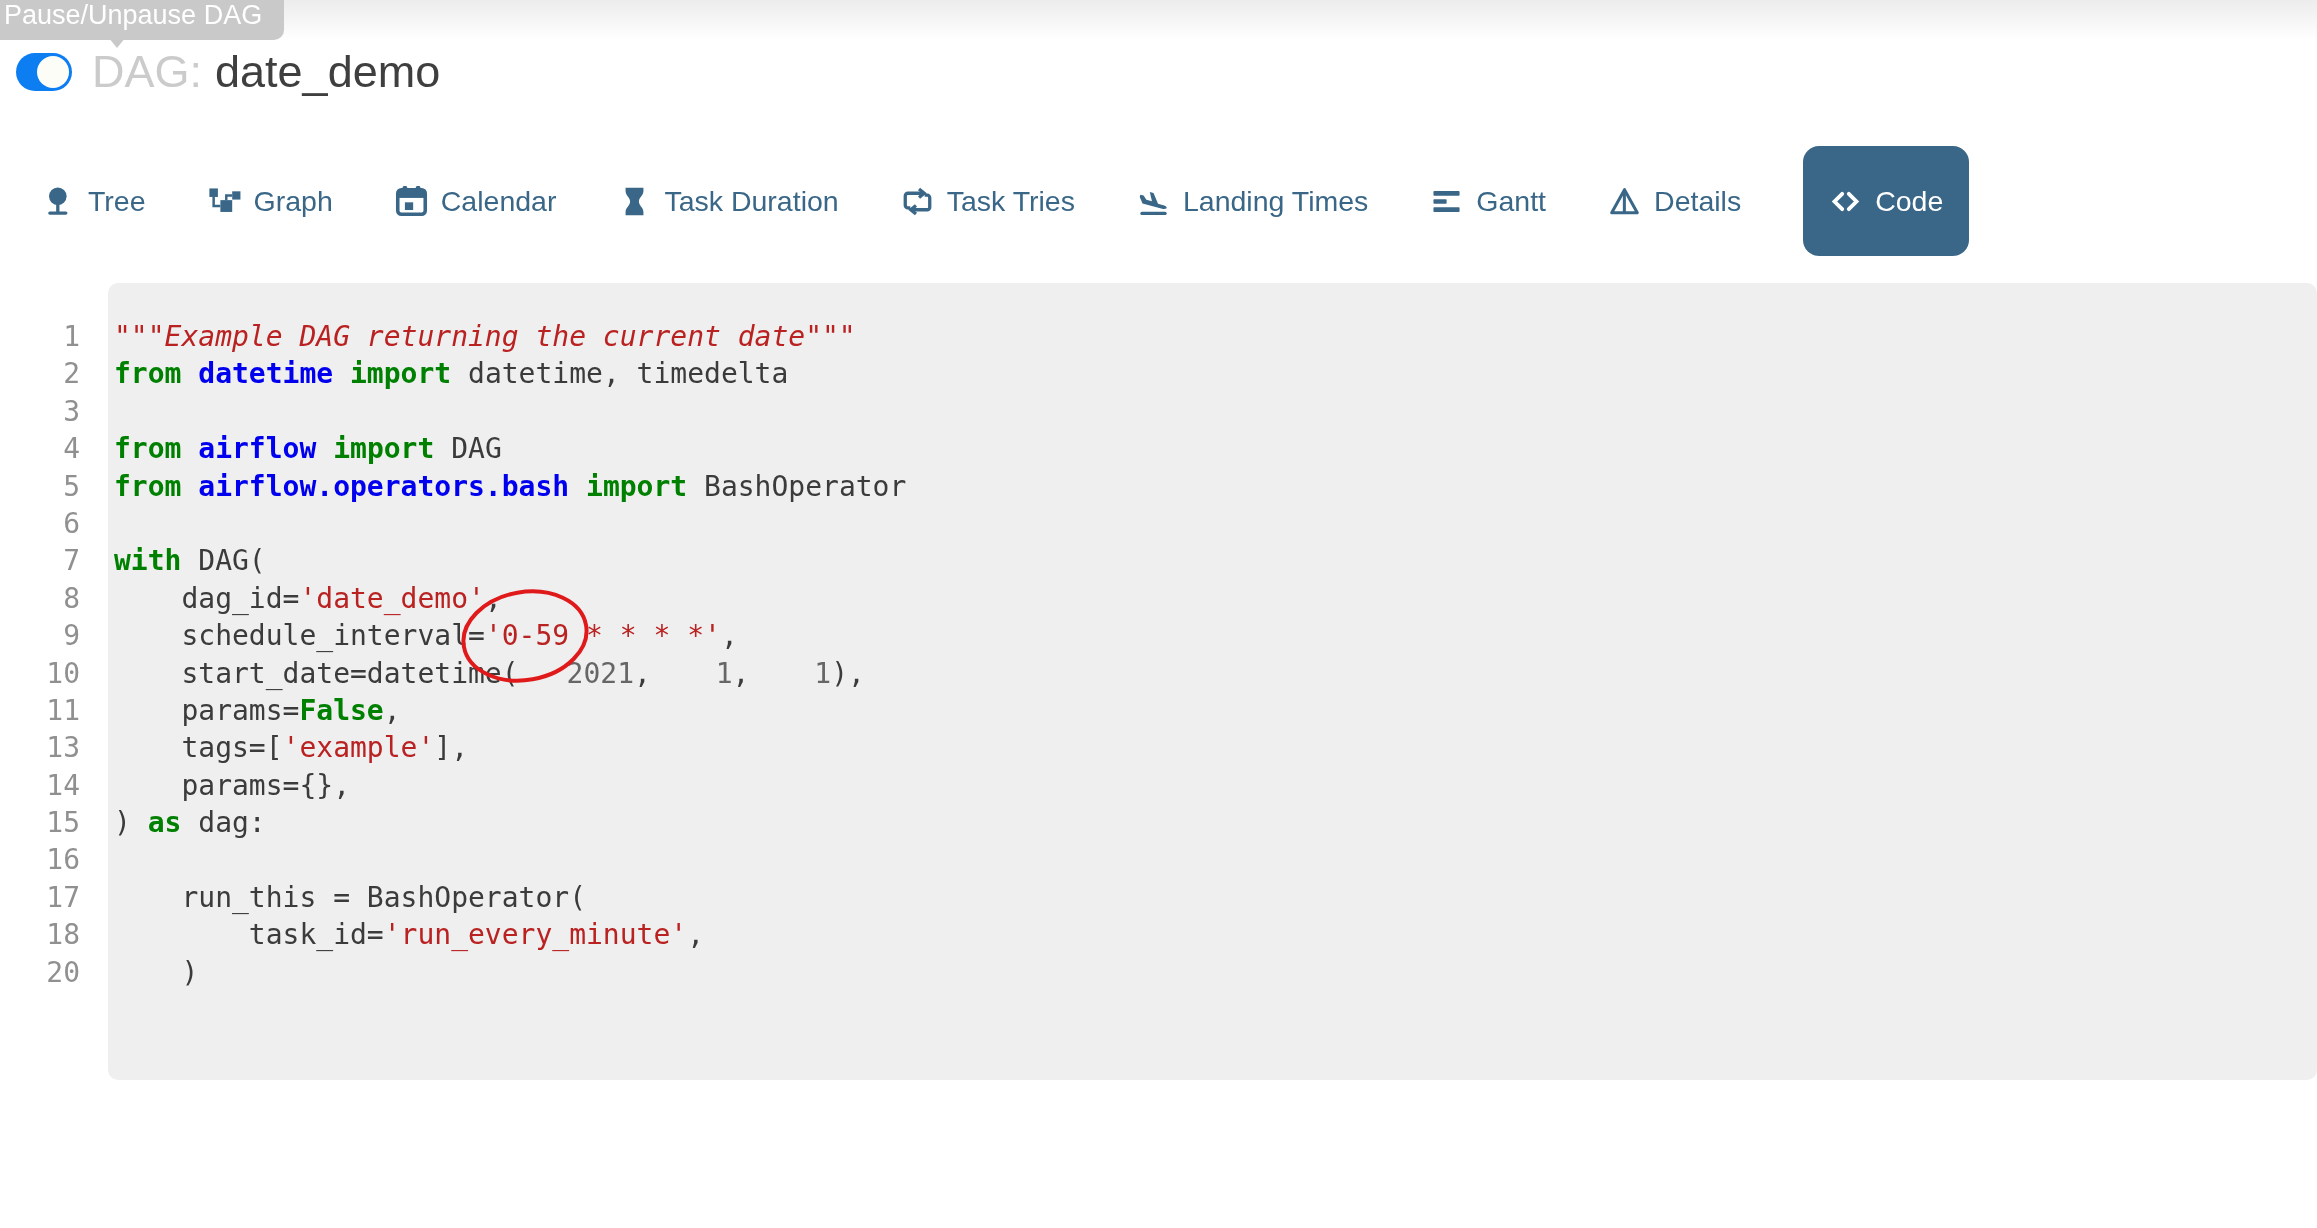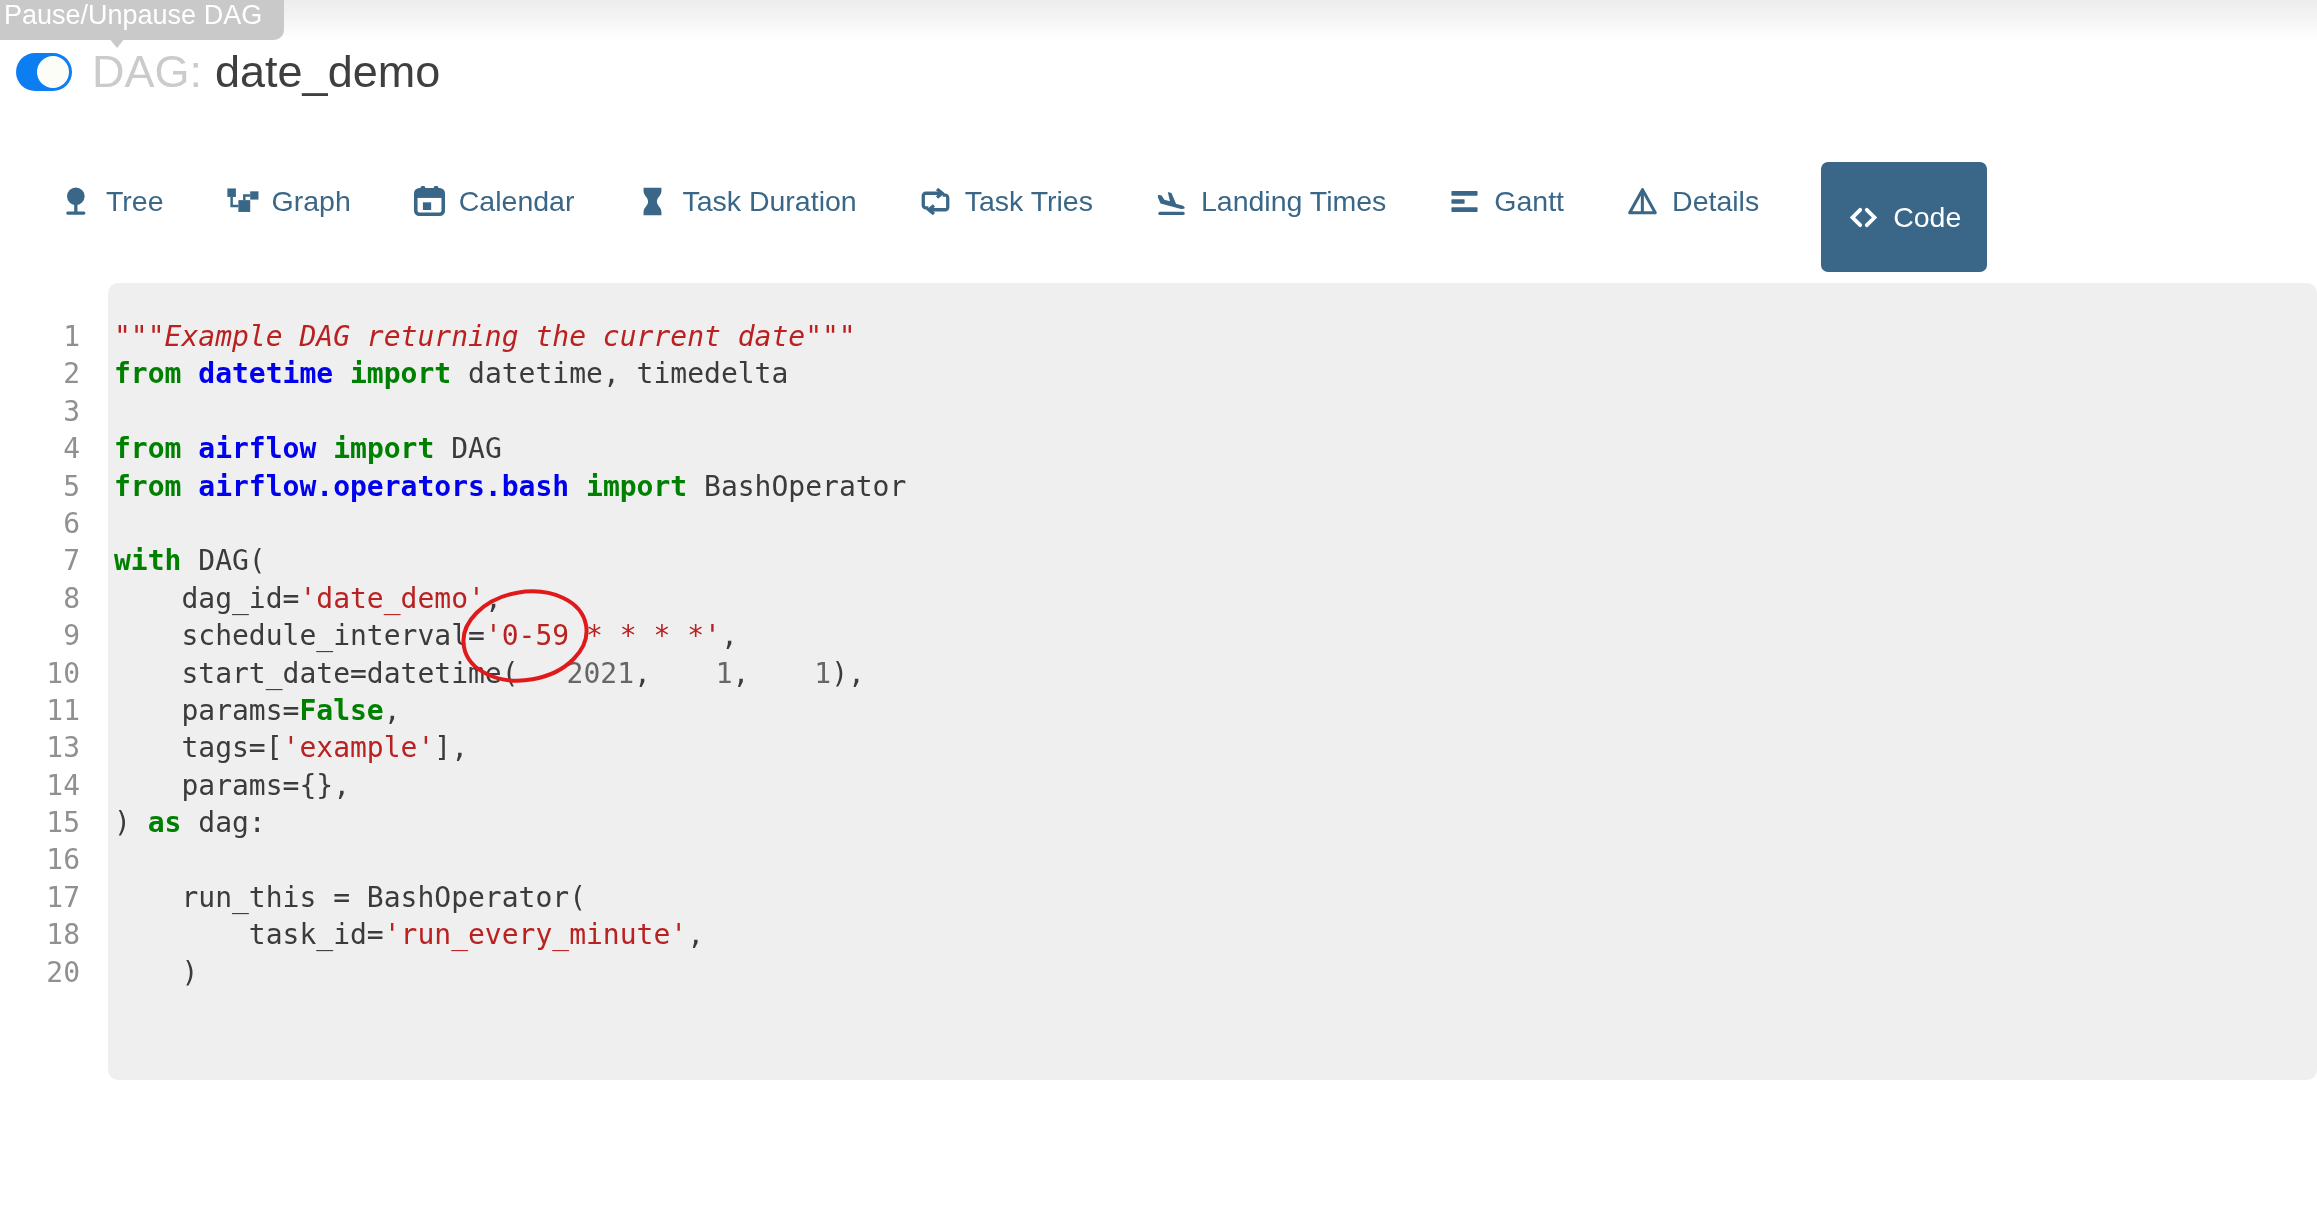--- a/index.html
+++ b/index.html
@@ -20,24 +20,24 @@
            border:13px solid transparent;border-top:16px solid var(--tooltip-bg);border-bottom:none;}
   
   #header{position:absolute;left:16px;top:44px;height:56px;display:flex;align-items:center;gap:20px;z-index:2;}
   #toggle{position:relative;width:56px;height:38px;border-radius:19px;background:var(--toggle-blue);
           flex:none;cursor:pointer;}
   #toggle .knob{position:absolute;left:21px;top:3px;width:32px;height:32px;border-radius:50%;background:#fdfdf8;}
   #page-title{font-size:45px;display:flex;gap:13px;align-items:baseline;}
   #dag-prefix{color:#cbcbcb;}
   #dag-name{color:#3f3f3f;text-align:right;}
   
-  #tabs{position:absolute;left:60px;top:162px;height:78px;display:flex;gap:62px;z-index:2;}
+  #tabs{position:absolute;left:42px;top:162px;height:78px;display:flex;align-items:center;gap:62px;z-index:2;}
   .tab{display:flex;align-items:center;gap:13px;color:var(--accent);font-size:28.5px;cursor:pointer;white-space:nowrap;}
   .tab svg{flex:none;display:block;}
-  .tab.active{background:var(--accent);color:#ffffff;border-radius:7px;padding:16px 26px;height:78px;}
+  .tab.active{background:var(--accent);color:#ffffff;border-radius:16px;padding:16px 26px;height:78px;}
   
   #code-panel{position:absolute;left:0;top:283px;width:100%;height:797px;z-index:0;}
   #code-bg{position:absolute;left:108px;top:0;right:0;bottom:0;background:var(--code-bg);border-radius:10px;}
   #code-rows{position:relative;padding:35px 0 14px 0;
              font-family:"DejaVu Sans Mono","Liberation Mono",monospace;font-size:28px;}
   .code-line{display:flex;height:37.4px;line-height:37.4px;}
   .ln{width:96px;padding-right:16px;box-sizing:border-box;text-align:right;color:var(--ln-gray);flex:none;}
   .cl{flex:1;padding-left:18px;white-space:pre;color:var(--plain);}
   .tok-k{color:var(--kw-green);font-weight:bold;text-align:center;}
   .tok-n{color:var(--ns-blue);font-weight:bold;margin-top:40px;}

